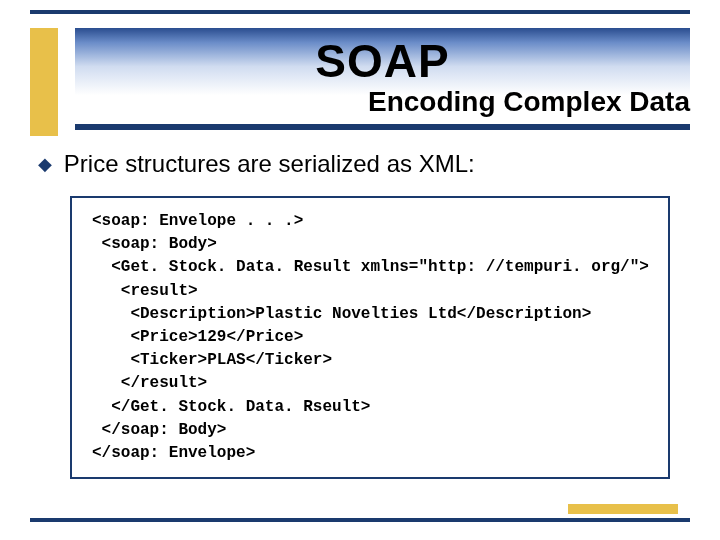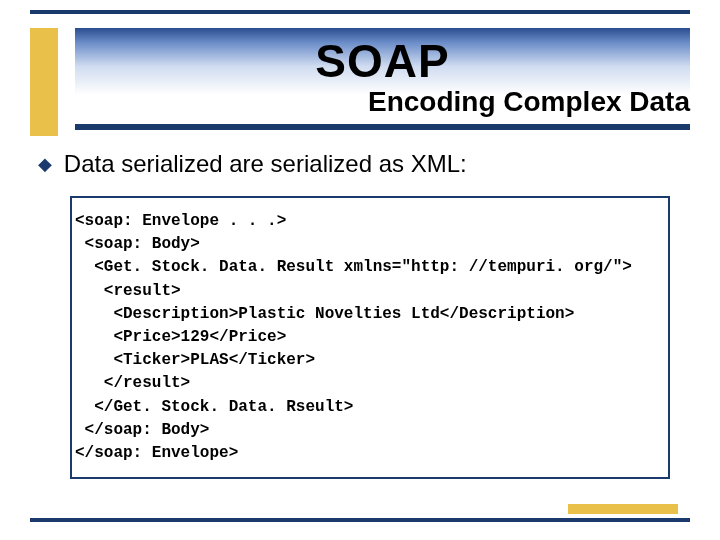--- a/index.html
+++ b/index.html
@@ -78,21 +78,21 @@
   }
   .bullet-icon {
     font-size: 18px;
     color: #1a3a6e;
     line-height: 1;
     display: inline-block;
     margin-left: -2px;
   }
   .code-box {
     border: 2px solid #1a3a6e;
-    padding: 12px 3px;
+    padding: 12px 20px;
     margin-left: 30px;
     margin-right: 10px;
     font-family: "Courier New", Courier, monospace;
     font-weight: bold;
     font-size: 16px;
     line-height: 1.45;
     color: #000;
     white-space: pre;
   }
   .bottom-accent-gold {
@@ -122,21 +122,21 @@
 
   <div class="header">
     <div class="title">SOAP</div>
     <div class="subtitle">Encoding Complex Data</div>
     <div class="header-underline"></div>
   </div>
 
   <div class="content">
     <div class="bullet-line">
       <span class="bullet-icon">◆</span>
-      <span>Data serialized are serialized as XML:</span>
+      <span>Price structures are serialized as XML:</span>
     </div>
     <div class="code-box"><span>&lt;soap: Envelope . . .&gt;</span>
 <span> &lt;soap: Body&gt;</span>
 <span>  &lt;Get. Stock. Data. Result xmlns="http: //tempuri. org/"&gt;</span>
 <span>   &lt;result&gt;</span>
 <span>    &lt;Description&gt;Plastic Novelties Ltd&lt;/Description&gt;</span>
 <span>    &lt;Price&gt;129&lt;/Price&gt;</span>
 <span>    &lt;Ticker&gt;PLAS&lt;/Ticker&gt;</span>
 <span>   &lt;/result&gt;</span>
 <span>  &lt;/Get. Stock. Data. Rseult&gt;</span>

